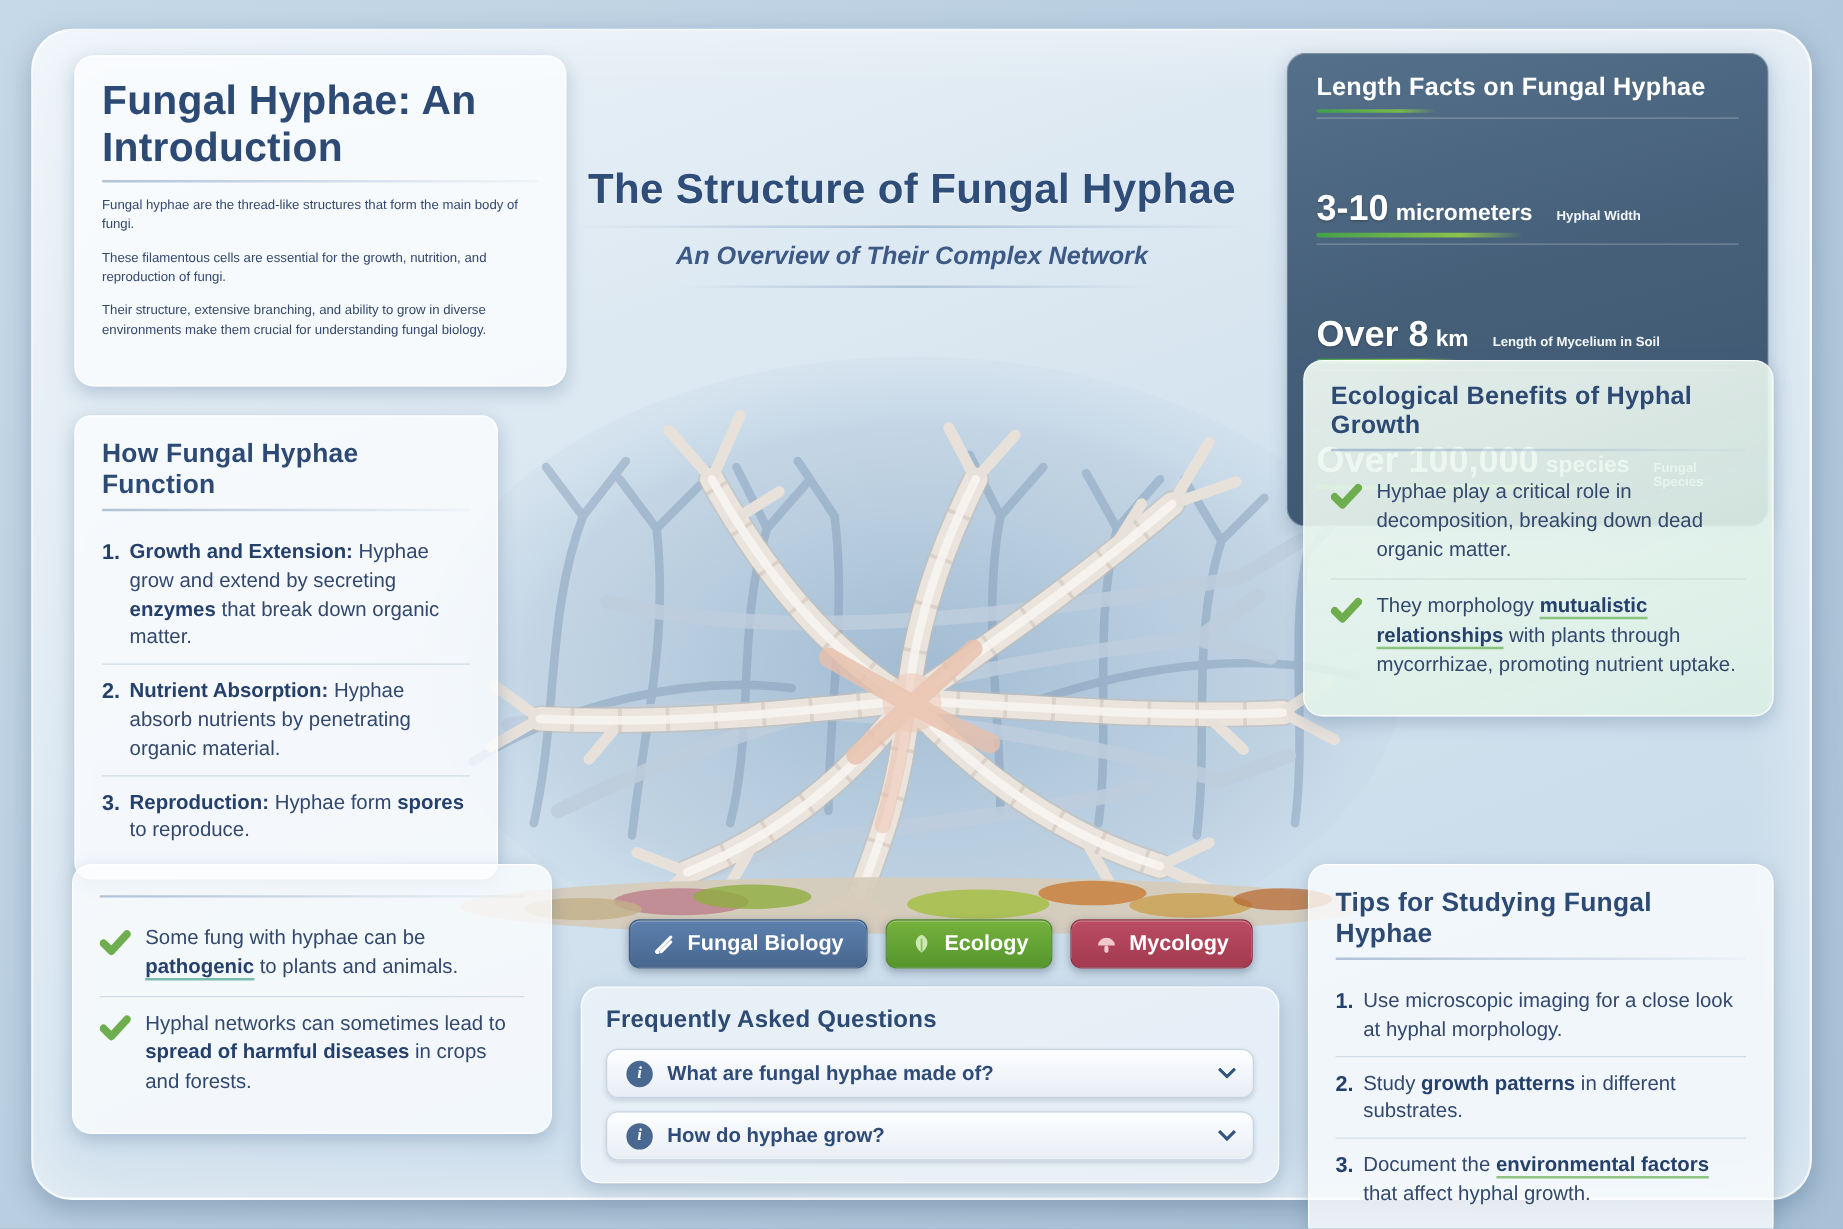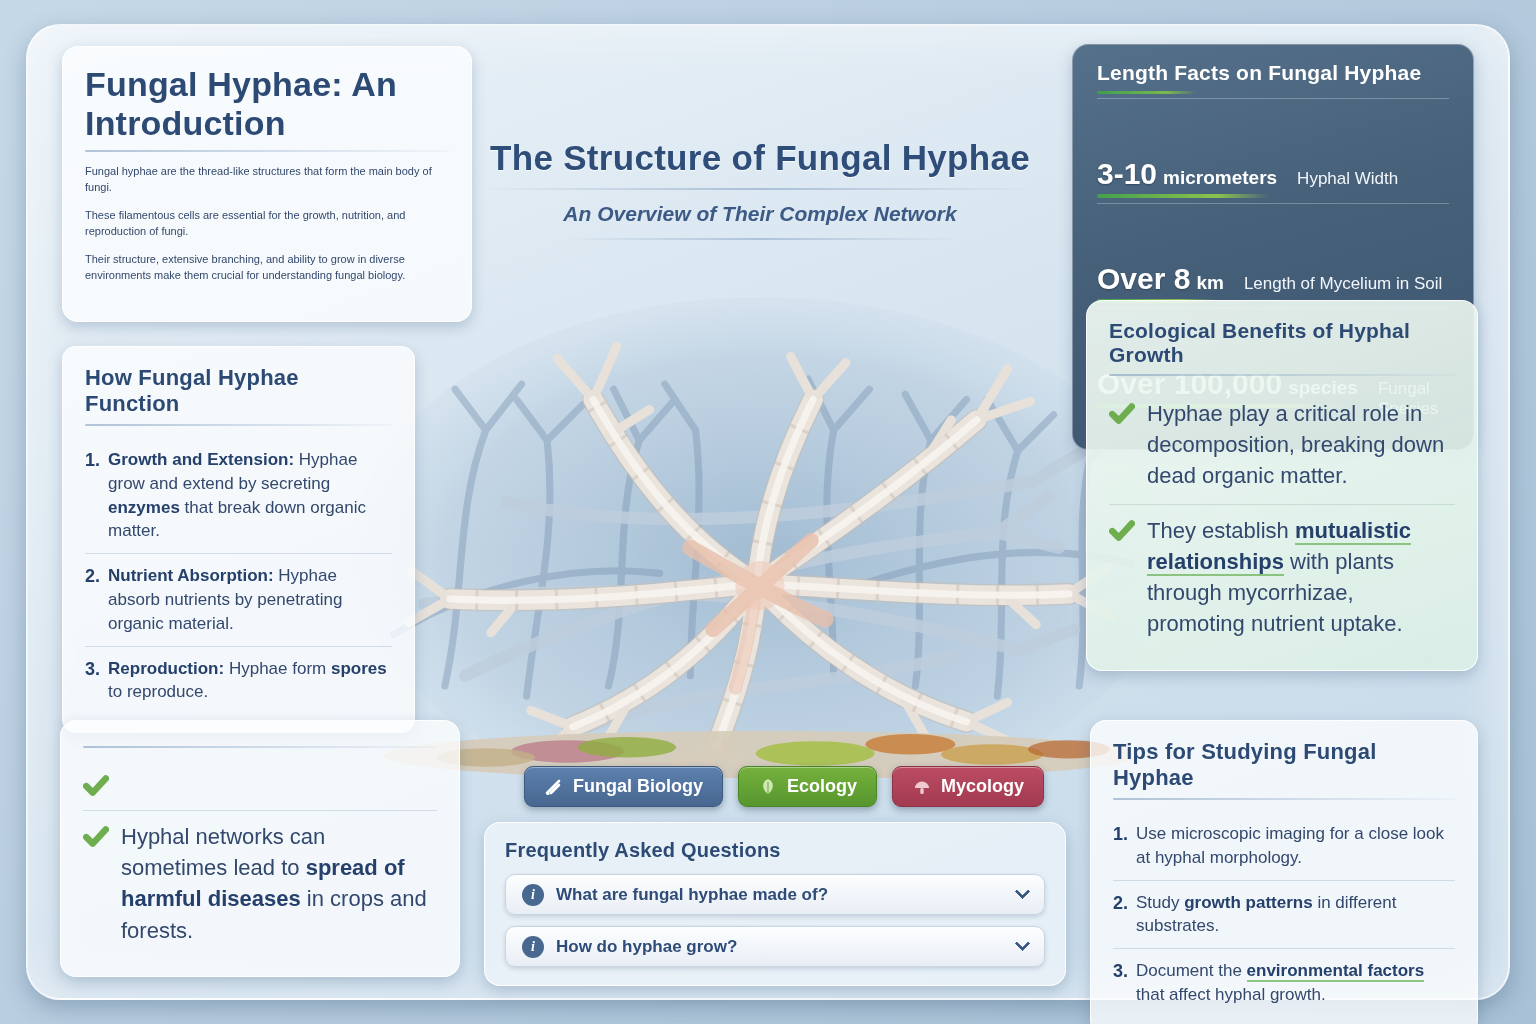--- a/index.html
+++ b/index.html
@@ -41,36 +41,36 @@
   .qf-title-underline{ width:100px; height:3px; border-radius:2px; margin:6px 0 4px 0;
     background:linear-gradient(90deg,#3f9e4f,#79b94d 70%, rgba(121,185,77,0)); }
   .qf-row{ display:flex; align-items:baseline; gap:20px; padding:11px 0 12px 0;
     border-top:1px solid rgba(255,255,255,.28); }
   .qf-row:first-of-type{ border-top:none; }
   .qf-stat{ position:relative; white-space:nowrap;margin-top:47px; }
   .qf-value{ font-size:30px; font-weight:bold; text-shadow:0 1px 2px rgba(0,0,0,.3); }
   .qf-unit{ font-size:19px; font-weight:bold; margin-left:6px; }
   .qf-stat::after{ content:""; position:absolute; left:0; right:8px; bottom:-7px; height:4px; border-radius:3px;
     background:linear-gradient(90deg,#44a04c,#8cc24d 70%, rgba(140,194,77,0)); }
-  .qf-label{ font-size:17px; font-weight:normal; color:#f2f6fa; }
+  .qf-label{ font-size:11px; font-weight:bold; color:#f2f6fa; }
 
   
   .function{ left:62px; top:346px; width:353px;border-radius:14px; }
   .num-list .item{ display:flex; gap:8px; font-size:17px; line-height:1.4; padding:10px 0; }
   .function .item{ border-bottom:1px solid rgba(130,160,190,.3); }
   .function .item:last-child{ border-bottom:none; }
   .num{ font-weight:bold; font-size:18px; color:#24406b; }
   .lead{ font-weight:bold; color:#24406b; }
   strong{ color:#24406b; }
 
   
   .eco{ left:1086px; top:300px; width:392px;
     background:linear-gradient(160deg, rgba(240,249,243,.92), rgba(219,239,229,.88)); }
   .eco h2{ font-size:21px; }
-  .check-list .item{ display:flex; gap:12px; font-size:22px; line-height:1.42; padding:10px 0 12px 0; }
+  .check-list .item{ display:flex; gap:12px; font-size:17px; line-height:1.42; padding:10px 0 12px 0; }
   .eco .item + .item{ border-top:1px solid rgba(130,170,150,.28); }
   .check{ flex:0 0 26px; height:26px; margin-top:2px; }
   .u-green{ border-bottom:2px solid rgba(110,180,90,.75); }
   .u-teal{ border-bottom:2px solid rgba(90,170,155,.8); }
 
   
   .risks{ left:60px; top:720px; width:400px; }
   .risks .item + .item{ border-top:1px solid rgba(130,160,190,.3); }
 
   
@@ -280,30 +280,31 @@
     <div class="item">
       <svg class="check" viewBox="0 0 24 24">
           <path d="M3 13 L9 19 L21 6" fill="none" stroke="#6fae4e" stroke-width="6" stroke-linecap="round" stroke-linejoin="round"></path>
         </svg>
       <span><span>Hyphae play a critical role in decomposition, breaking down dead organic matter.</span><strong class="u-green"></strong><span></span></span>
     </div>
     <div class="item">
       <svg class="check" viewBox="0 0 24 24">
           <path d="M3 13 L9 19 L21 6" fill="none" stroke="#6fae4e" stroke-width="6" stroke-linecap="round" stroke-linejoin="round"></path>
         </svg>
-      <span><span>They establish </span><strong class="u-green">mutualistic relationships</strong><span> with plants through mycorrhizae, promoting nutrient uptake.</span></span>
+      <span><span>They morphology </span><strong class="u-green">mutualistic relationships</strong><span> with plants through mycorrhizae, promoting nutrient uptake.</span></span>
     </div>
   </section>
 
   <section class="panel risks check-list">
     <div class="hairline"></div>
     <div class="item">
       <svg class="check" viewBox="0 0 24 24">
           <path d="M3 13 L9 19 L21 6" fill="none" stroke="#6fae4e" stroke-width="6" stroke-linecap="round" stroke-linejoin="round"></path>
         </svg>
+      <span><span>Some fung with hyphae can be </span><strong class="u-teal">pathogenic</strong><span> to plants and animals.</span></span>
     </div>
     <div class="item">
       <svg class="check" viewBox="0 0 24 24">
           <path d="M3 13 L9 19 L21 6" fill="none" stroke="#6fae4e" stroke-width="6" stroke-linecap="round" stroke-linejoin="round"></path>
         </svg>
       <span><span>Hyphal networks can sometimes lead to </span><strong>spread of harmful diseases</strong><span> in crops and forests.</span></span>
     </div>
   </section>
 
   <div class="tags">

